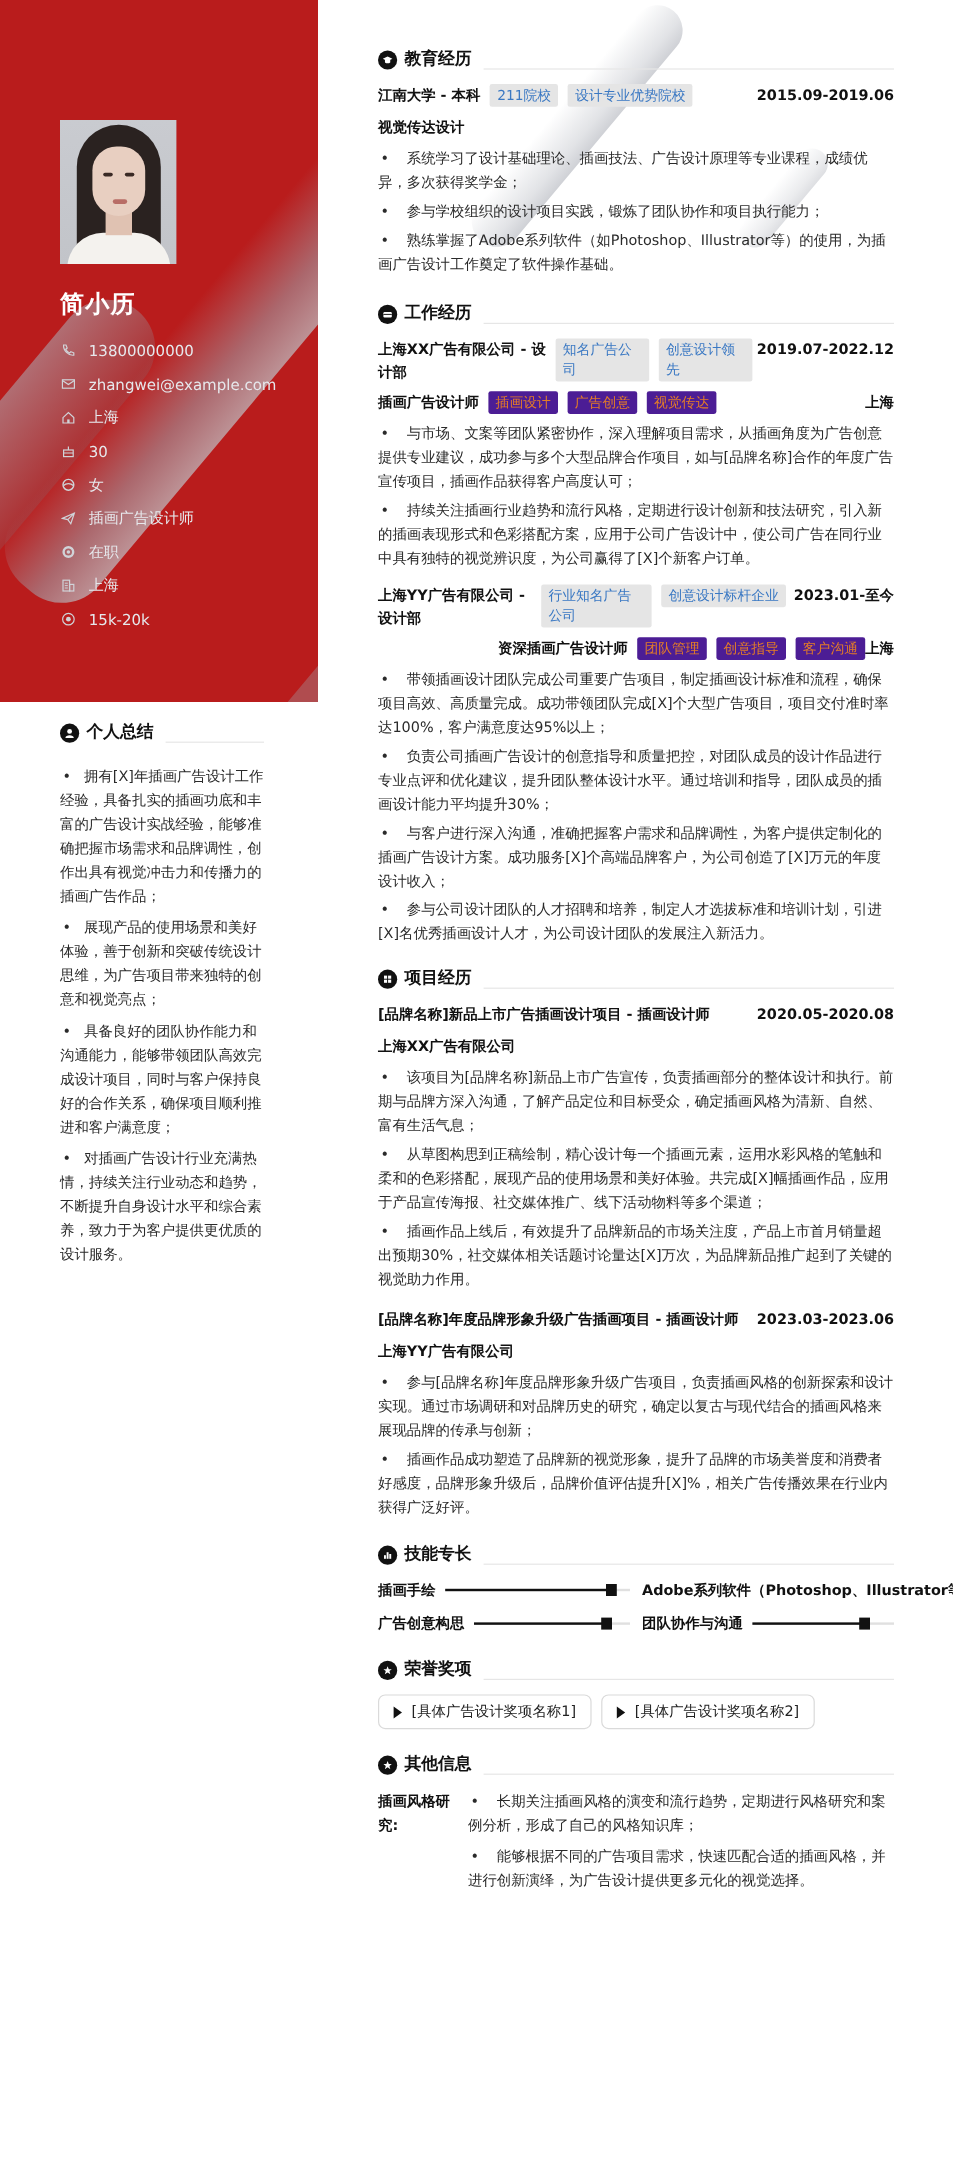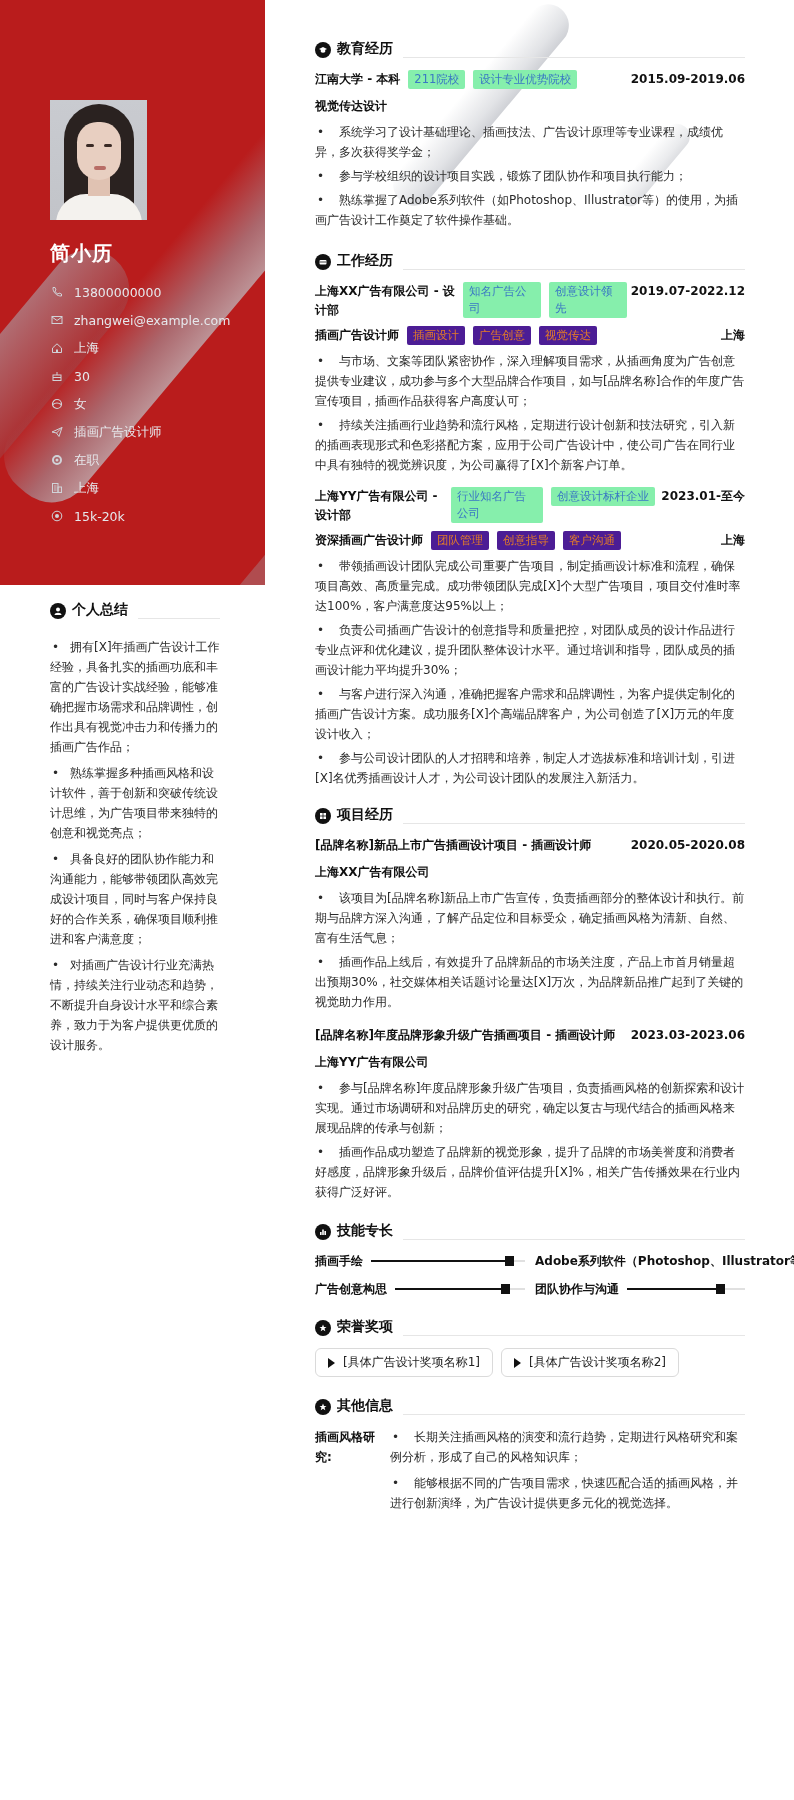--- a/index.html
+++ b/index.html
@@ -96,21 +96,21 @@
   .section { margin-bottom: 18px; position: relative; }
   .section .sec-head { margin-bottom: 12px; }
 
   .row { display: flex; align-items: flex-start; justify-content: space-between; }
   .row-left { display: flex; align-items: flex-start; flex-wrap: nowrap; }
   .t-bold { font-size: 12px; font-weight: bold; color: #111; line-height: 19px; }
   .date { font-size: 12px; font-weight: bold; color: #111; white-space: nowrap; line-height: 19px; }
   .tag {
     font-size: 11.5px; line-height: 17px; padding: 1px 6px; margin-left: 8px; border-radius: 2px;
   }
-  .tag.blue { background: #86efac; color: #3a78c3; }
+  .tag.blue { background: #e5e5e5; color: #3a78c3; }
   .tag.orange { background: #4c1d95; color: #e37c28; }
   .sub { font-size: 12px; font-weight: bold; color: #111; margin: 8px 0 6px; line-height: 19px; }
 
   ul.bul { list-style: none; }
   ul.bul li { font-size: 12px; line-height: 20px; color: #2a2a2a; margin-bottom: 4px; }
   ul.bul li::before { content: "•"; display: inline-block; width: 22px; padding-left: 2px; }
 
   .entry { margin-bottom: 12px; }
 
   
@@ -246,21 +246,21 @@
           <svg viewBox="0 0 10 10">
             <circle cx="5" cy="3.5" r="2" fill="#fff"></circle>
             <path d="M1.5 9 C1.5 6 8.5 6 8.5 9 Z" fill="#fff"></path>
           </svg>
         </span>
       <span class="sec-title">个人总结</span>
       <span class="sec-line"></span>
     </div>
     <ul>
       <li>拥有[X]年插画广告设计工作经验，具备扎实的插画功底和丰富的广告设计实战经验，能够准确把握市场需求和品牌调性，创作出具有视觉冲击力和传播力的插画广告作品；</li>
-      <li>熟练掌握多种插画风格和设计软件，善于创新和突破传统设计思维，为广告项目带来独特的创意和视觉亮点；</li>
+      <li>展现产品的使用场景和美好体验，善于创新和突破传统设计思维，为广告项目带来独特的创意和视觉亮点；</li>
       <li>具备良好的团队协作能力和沟通能力，能够带领团队高效完成设计项目，同时与客户保持良好的合作关系，确保项目顺利推进和客户满意度；</li>
       <li>对插画广告设计行业充满热情，持续关注行业动态和趋势，不断提升自身设计水平和综合素养，致力于为客户提供更优质的设计服务。</li>
     </ul>
   </div>
 
   <div class="deco deco-1"></div>
   <div class="deco deco-2"></div>
 
   <div class="main">
 
@@ -329,21 +329,21 @@
 
       <div class="entry">
         <div class="row">
           <div class="row-left">
             <span class="t-bold" style="width:128px;">上海YY广告有限公司 - 设计部</span>
             <span class="tag blue" style="width:92px;">行业知名广告公司</span>
             <span class="tag blue" style="width:104px;">创意设计标杆企业</span>
           </div>
           <span class="date">2023.01-至今</span>
         </div>
-        <div class="row" style="margin:6px 0 6px;">
+        <div class="row" style="margin:6px 0 6px;justify-content:flex-end;">
           <div class="row-left">
             <span class="t-bold">资深插画广告设计师</span>
             <span class="tag orange">团队管理</span>
             <span class="tag orange">创意指导</span>
             <span class="tag orange">客户沟通</span>
           </div>
           <span class="date">上海</span>
         </div>
         <ul class="bul">
           <li>带领插画设计团队完成公司重要广告项目，制定插画设计标准和流程，确保项目高效、高质量完成。成功带领团队完成[X]个大型广告项目，项目交付准时率达100%，客户满意度达95%以上；</li>
@@ -369,20 +369,21 @@
       </div>
 
       <div class="entry">
         <div class="row">
           <span class="t-bold">[品牌名称]新品上市广告插画设计项目 - 插画设计师</span>
           <span class="date">2020.05-2020.08</span>
         </div>
         <div class="sub">上海XX广告有限公司</div>
         <ul class="bul">
           <li>该项目为[品牌名称]新品上市广告宣传，负责插画部分的整体设计和执行。前期与品牌方深入沟通，了解产品定位和目标受众，确定插画风格为清新、自然、富有生活气息；</li>
+          <li>从草图构思到正稿绘制，精心设计每一个插画元素，运用水彩风格的笔触和柔和的色彩搭配，展现产品的使用场景和美好体验。共完成[X]幅插画作品，应用于产品宣传海报、社交媒体推广、线下活动物料等多个渠道；</li>
           <li>插画作品上线后，有效提升了品牌新品的市场关注度，产品上市首月销量超出预期30%，社交媒体相关话题讨论量达[X]万次，为品牌新品推广起到了关键的视觉助力作用。</li>
         </ul>
       </div>
 
       <div class="entry" style="margin-top:14px;">
         <div class="row">
           <span class="t-bold">[品牌名称]年度品牌形象升级广告插画项目 - 插画设计师</span>
           <span class="date">2023.03-2023.06</span>
         </div>
         <div class="sub">上海YY广告有限公司</div>

